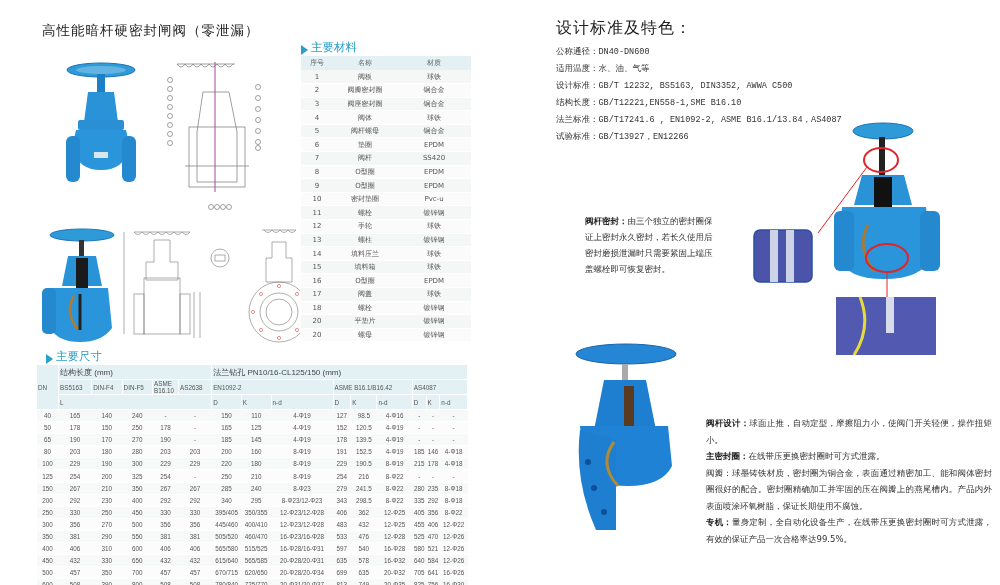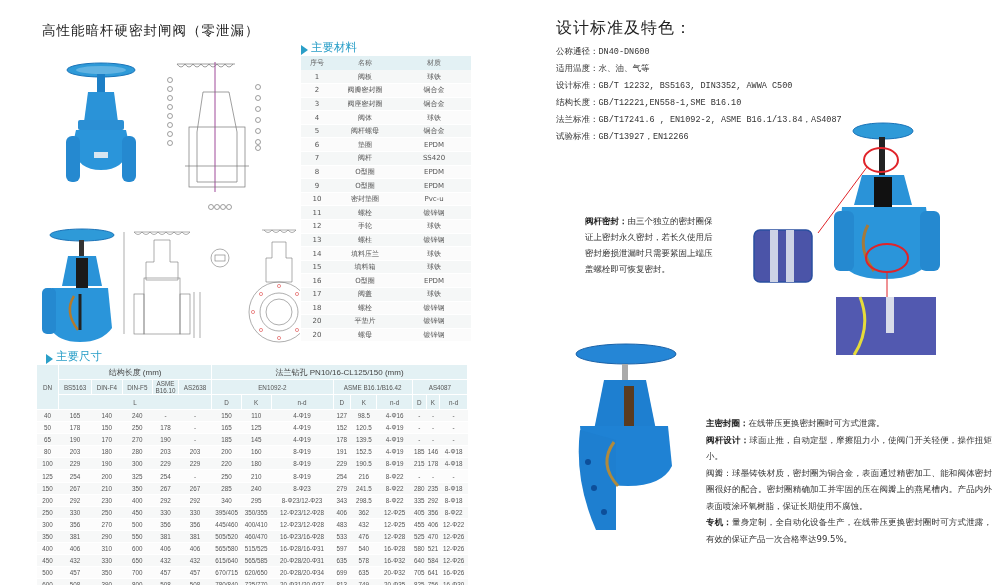--- a/index.html
+++ b/index.html
@@ -10,21 +10,21 @@
 .sec-h{font-size:11.5px;color:#2a9fc8;display:flex;align-items:flex-end;gap:3px}
 .sec-h .tri{width:0;height:0;border-left:7px solid #2a9fc8;border-top:5px solid transparent;border-bottom:5px solid transparent}
 
 .mat{left:301px;top:56px;width:170px;border-collapse:collapse;font-size:7px;color:#555}
 .mat th{background:#e3f1f4;font-weight:normal;height:14px;color:#666}
 .mat td{height:13.6px;text-align:center;border-bottom:1px solid #fff}
 .mat tr:nth-child(odd) td{background:#f5f7f7}
 .mat tr:nth-child(even) td{background:#fbfbfb}
 
 .dims{left:36px;top:364px;width:432px;border-collapse:collapse;font-size:6.3px;color:#555;font-family:"Liberation Sans",sans-serif}
-.dims th{background:#e3f1f4;font-weight:normal;color:#555;border:1px solid #fff;height:15px;text-align:center;padding:0 1px}
+.dims th{background:#e3f1f4;font-weight:normal;color:#555;border:1px solid #fff;height:15px;text-align:left;padding:0 1px}
 .dims td{height:12.1px;text-align:center;background:#f7f8f8;border-bottom:1px solid #fff}
 .dims tr.alt td{background:#fcfcfc}
 .dims th.big{font-size:8px;color:#444}
 
 .std-title{left:556px;top:18px;font-size:16px;font-weight:normal;color:#222;letter-spacing:1px}
 .std-list{left:556px;top:44px;font-size:8.5px;color:#333;line-height:17px;font-family:Liberation Mono, monospace}
 .std-list .k{color:#333}
 .note1{left:585px;top:213px;width:135px;font-size:8.5px;line-height:16px;color:#333}
 .note1 b,.note2 b{color:#222}
 .note2{left:706px;top:415px;width:286px;font-size:8.5px;line-height:16.5px;color:#333;text-align:justify}
@@ -579,17 +579,17 @@
     <path d="M6 86 h88 l4 40 q-10 20 -44 20 q-34 0 -44 -20z" fill="#1f82d4"></path>
     <path d="M6 90 q-6 50 16 100 h20 v-90z" fill="#1e7fd0"></path>
     <path d="M40 102 q-16 22 4 44" stroke="#b08a3c" stroke-width="3" fill="none"></path>
     <circle cx="14" cy="122" r="3" fill="#0d4f9a"></circle>
       <circle cx="20" cy="148" r="3" fill="#0d4f9a"></circle>
       <circle cx="30" cy="172" r="3" fill="#0d4f9a"></circle>
   </svg>
 </div>
 
 <div class="abs note2" id="features">
+    <div><b>阀杆设计：</b><span>球面止推，自动定型，摩擦阻力小，使阀门开关轻便，操作扭矩小。</span></div>
     <div><b>主密封圈：</b><span>在线带压更换密封圈时可方式泄露。</span></div>
-    <div><b>阀杆设计：</b><span>球面止推，自动定型，摩擦阻力小，使阀门开关轻便，操作扭矩小。</span></div>
     <div><b></b><span>阀瓣：球墨铸铁材质，密封圈为铜合金，表面通过精密加工、能和阀体密封圈很好的配合。密封圈精确加工并牢固的压在阀瓣上的燕尾槽内。产品内外表面喷涂环氧树脂，保证长期使用不腐蚀。</span></div>
     <div><b>专机：</b><span>量身定制，全自动化设备生产，在线带压更换密封圈时可方式泄露，有效的保证产品一次合格率达99.5%。</span></div>
   </div>
 
 </body></html>

